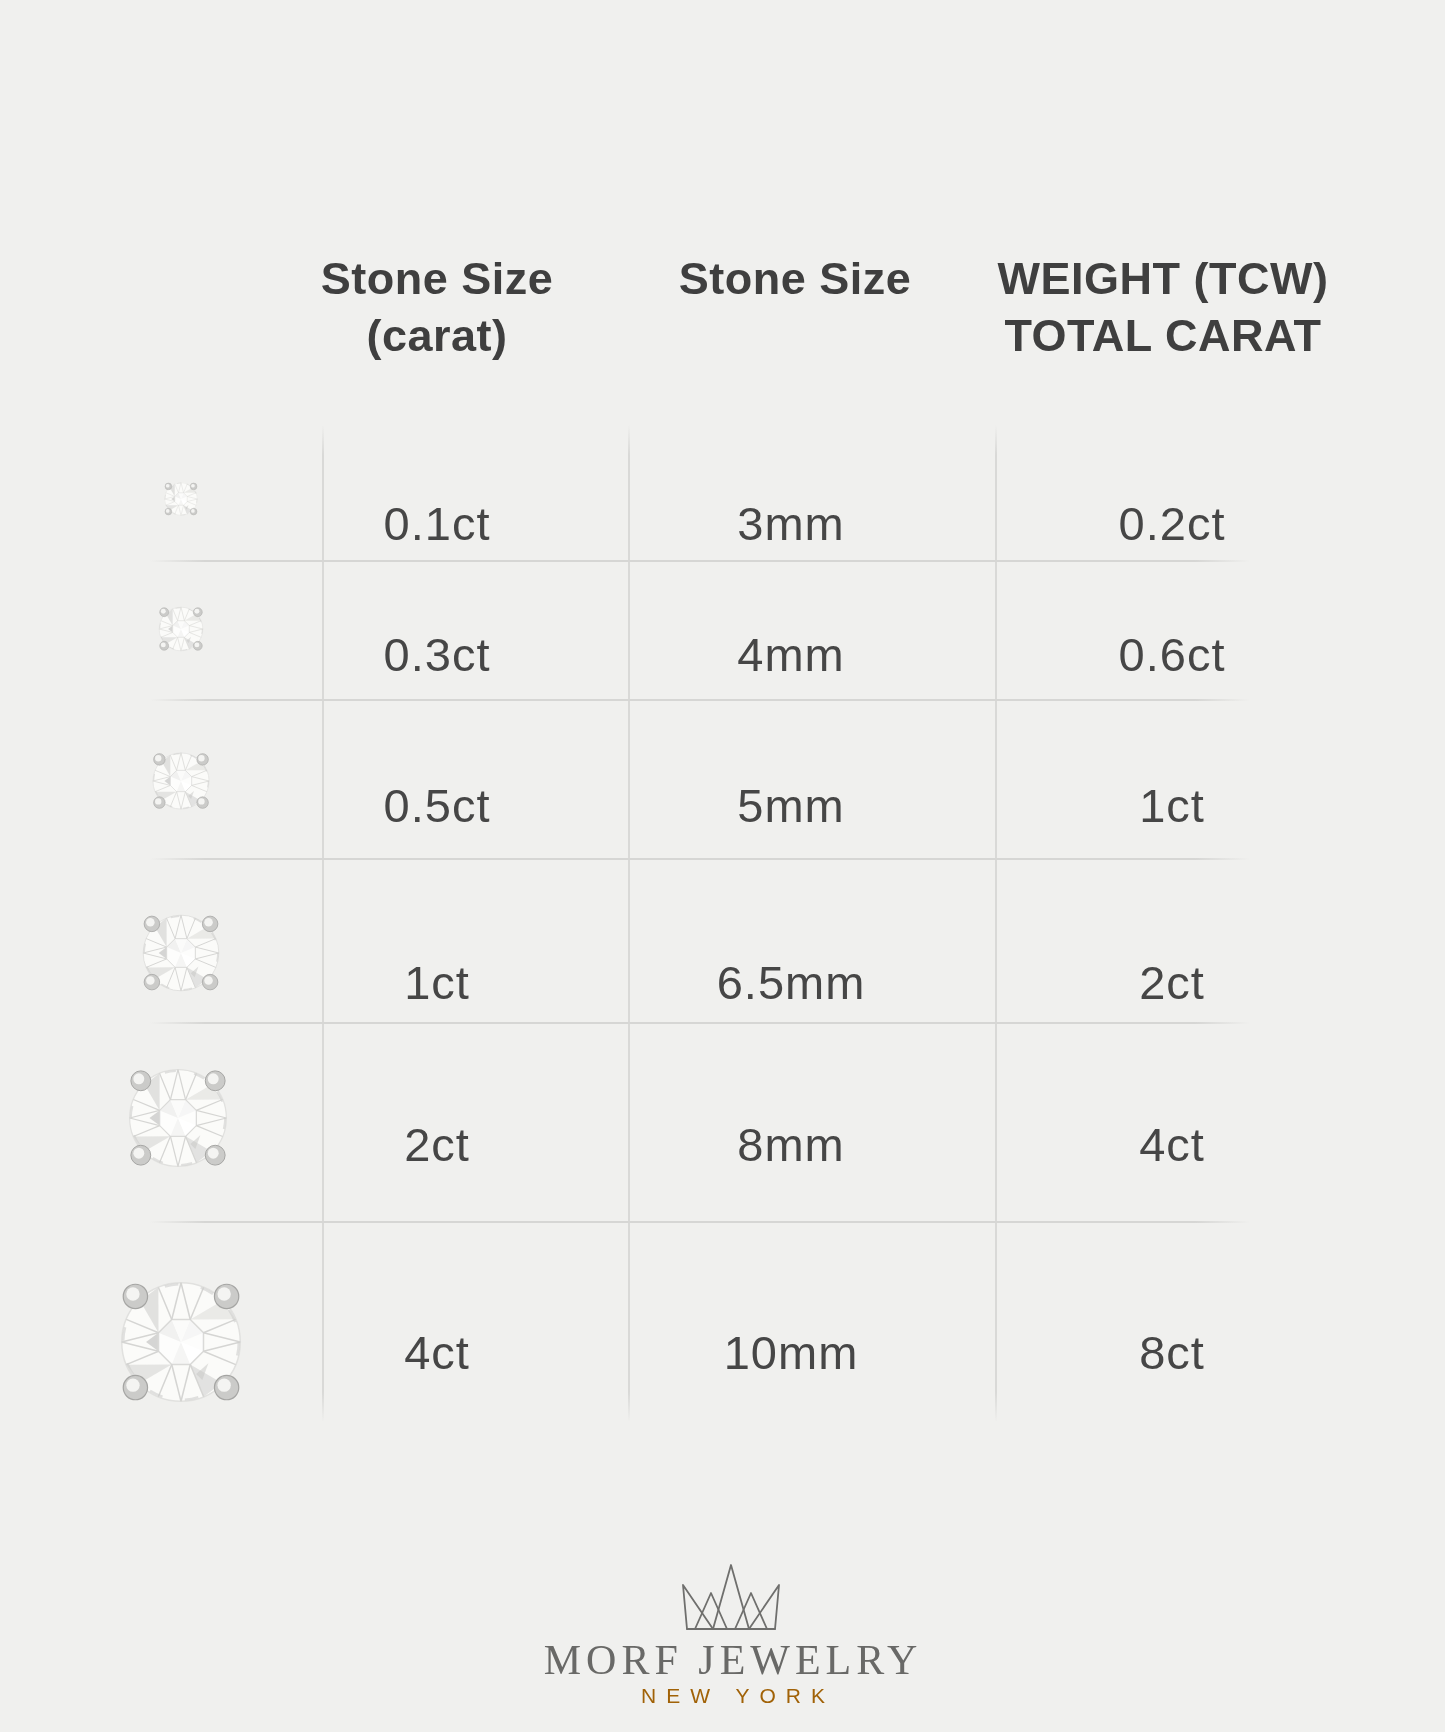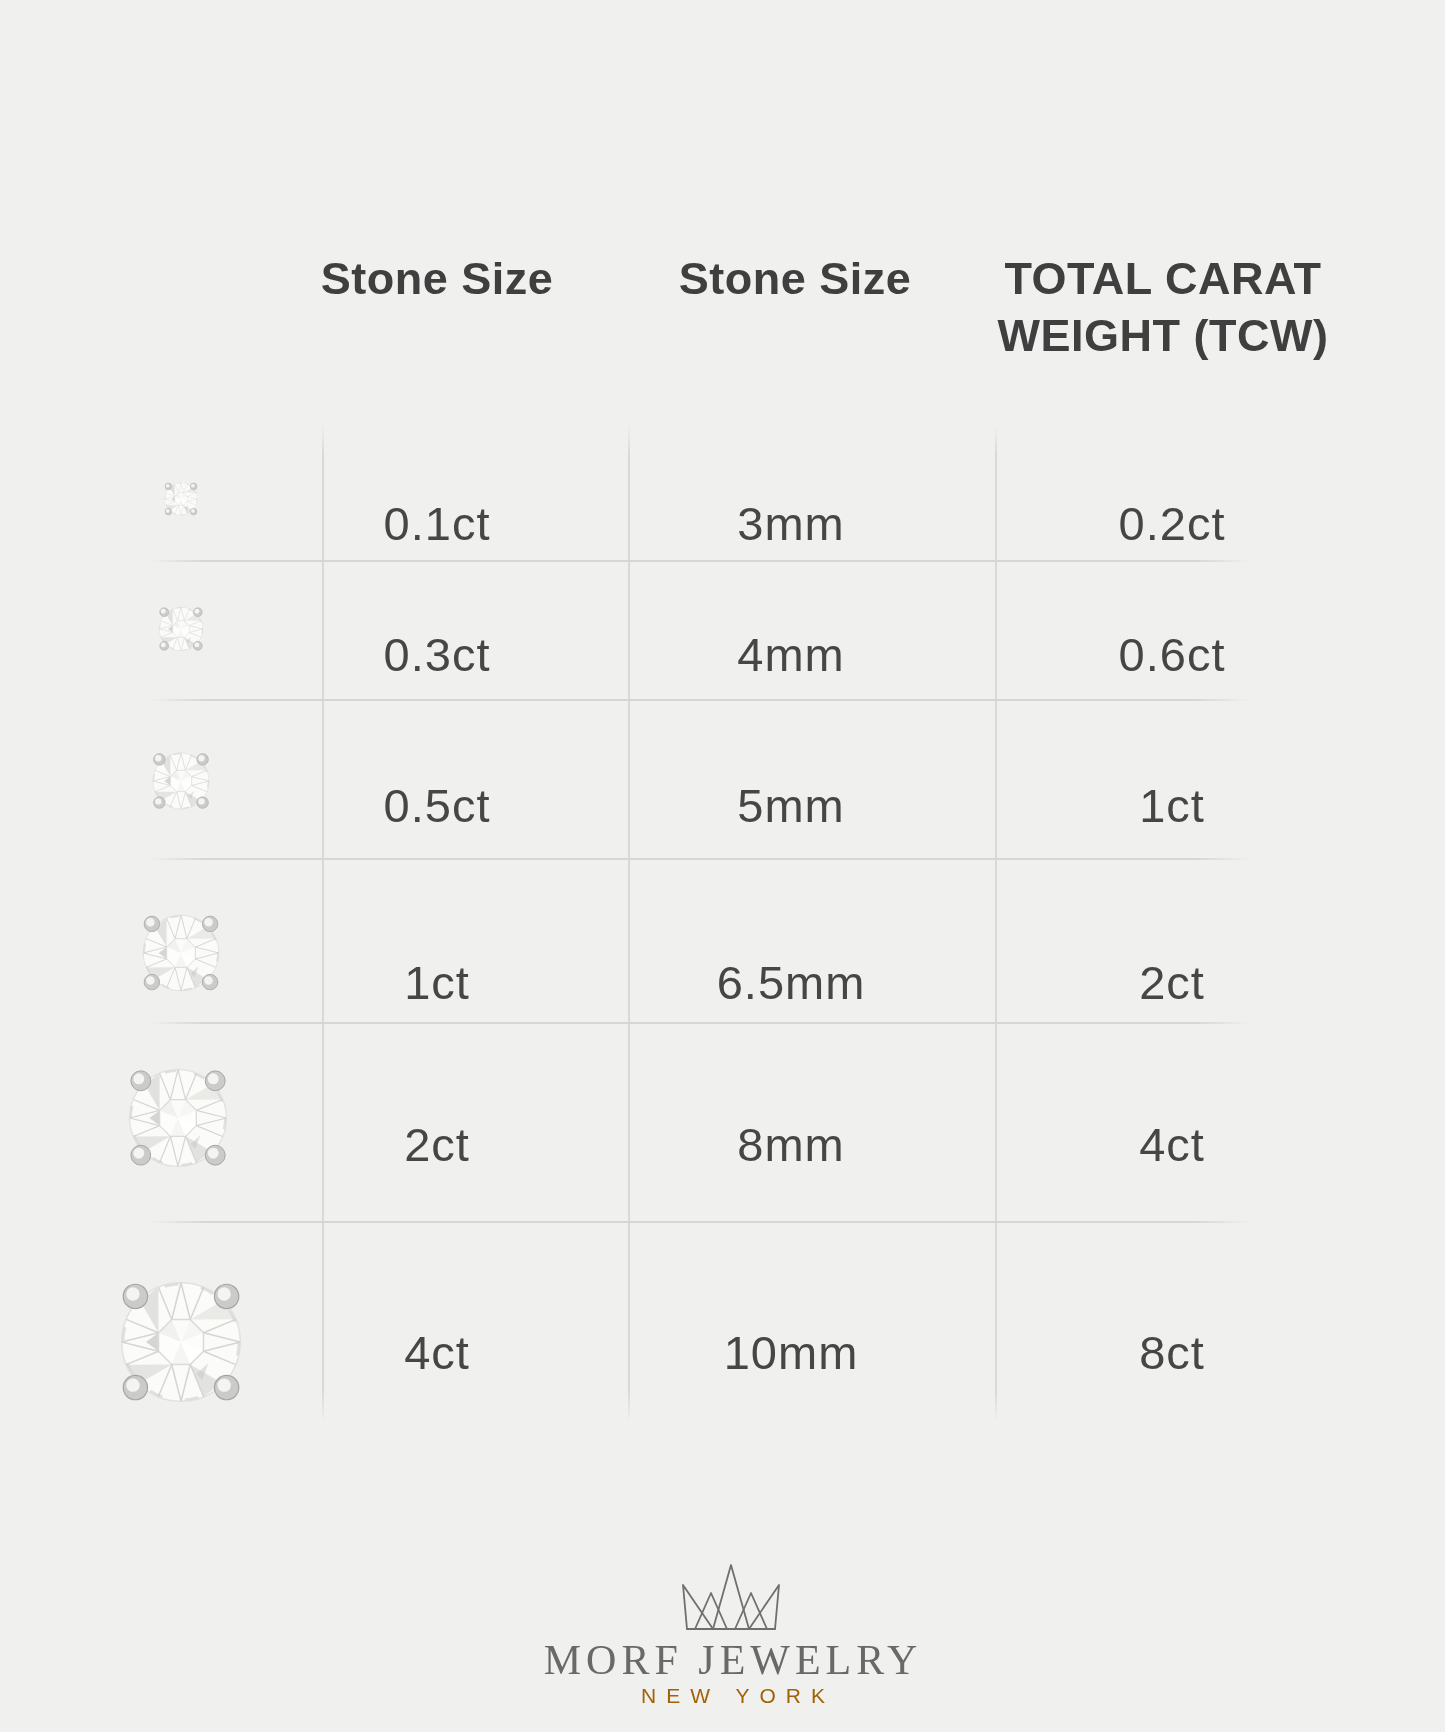--- a/index.html
+++ b/index.html
@@ -118,27 +118,28 @@
         <circle cx="78.4" cy="78.4" r="4.4" fill="#f4f4f2"></circle>
       </g>
     </symbol>
   </defs>
 </svg>
 
 <div class="page">
 
   <div class="hdr" style="left:437px">
     <div>Stone Size</div>
+    <div>(carat)</div>
   </div>
   <div class="hdr" style="left:795px">
     <div>Stone Size</div>
   </div>
   <div class="hdr" style="left:1163px">
+    <div>WEIGHT (TCW)</div>
     <div>TOTAL CARAT</div>
-    <div>WEIGHT (TCW)</div>
   </div>
 
   <div class="vline" style="left:322px"></div>
   <div class="vline" style="left:628px"></div>
   <div class="vline" style="left:995px"></div>
 
   <div class="hline" style="top:560px"></div>
   <div class="hline" style="top:699px"></div>
   <div class="hline" style="top:858px"></div>
   <div class="hline" style="top:1022px"></div>

